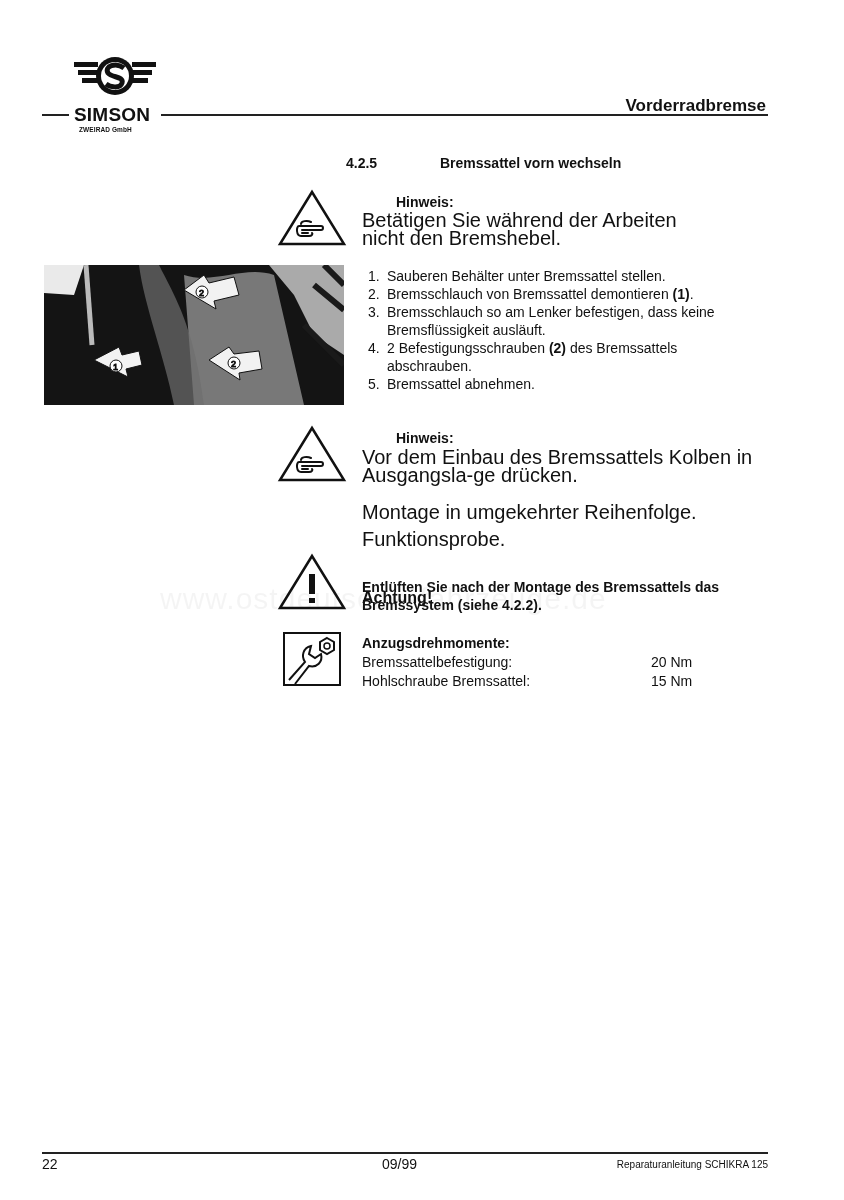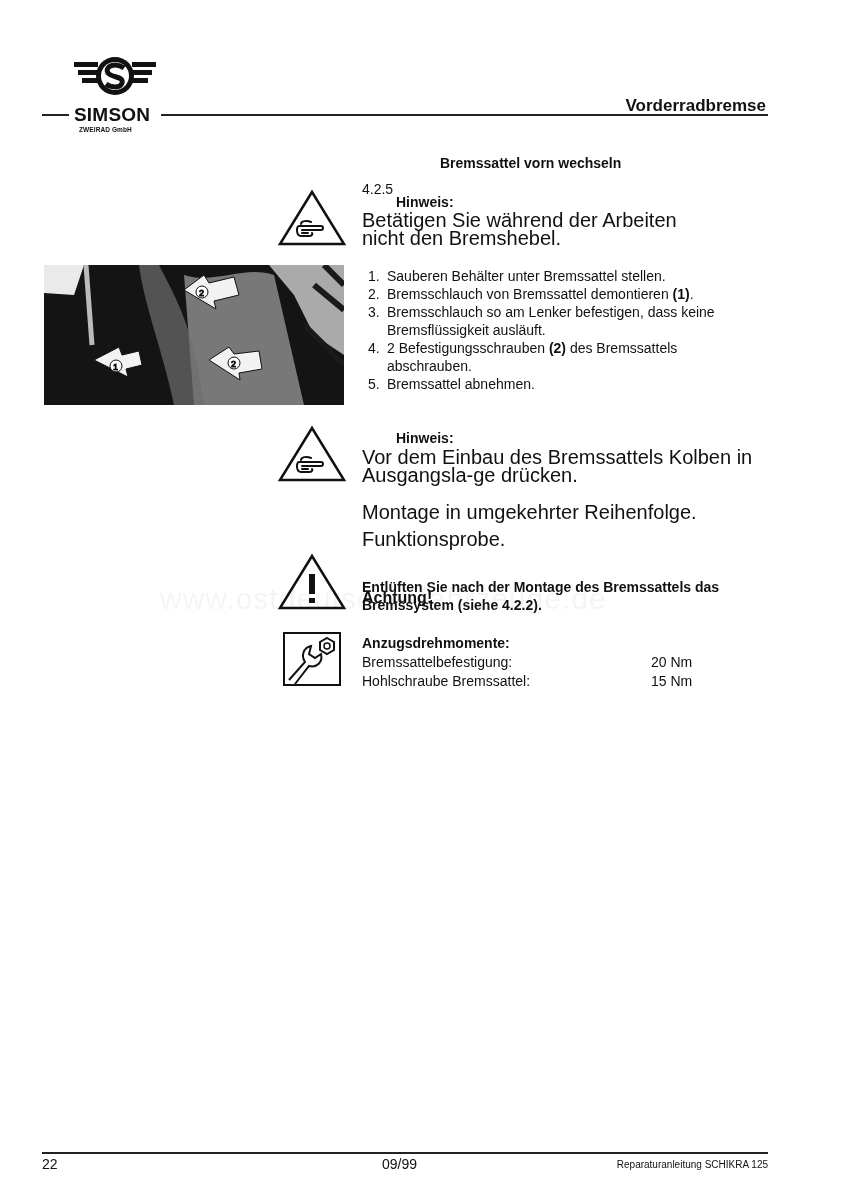--- a/index.html
+++ b/index.html
@@ -9,21 +9,21 @@
 
   
   .logo { left: 72px; top: 56px; width: 86px; height: 48px; }
   .brand { left: 74px; top: 104px; font-size: 19px; font-weight: bold; letter-spacing: 0.2px; color: #111; }
   .brand-sub { left: 79px; top: 126px; font-size: 6.5px; font-weight: bold; color: #111; letter-spacing: 0.1px; }
   .hline-left { left: 42px; top: 114px; width: 27px; height: 1.5px; background: #222; }
   .hline-right { left: 161px; top: 114px; width: 607px; height: 1.5px; background: #222; }
   .chapter { right: 78px; top: 96px; font-size: 17px; font-weight: bold; color: #111; }
 
   
-  .sec-num { left: 362px; top: 155px; font-size: 14px; font-weight: normal; margin-top: 26px; }
+  .sec-num { left: 346px; top: 155px; font-size: 14px; font-weight: bold; }
   .sec-title { left: 423px; top: 155px; font-size: 14px; font-weight: bold; margin-left: 17px; }
 
   .icon { left: 277px; width: 70px; height: 60px; }
 
   .note-head { left: 362px; font-size: 14px; font-weight: bold; padding-left: 34px; }
   .para { left: 362px; font-size: 20px; line-height: 18px; width: 400px; }
 
   .steps { left: 362px; top: 267px; font-size: 14px; line-height: 18px; margin: 0; padding: 0; list-style: none; width: 400px; }
   .steps li { position: relative; padding-left: 25px; }
   .steps .num { position: absolute; left: 6px; }

